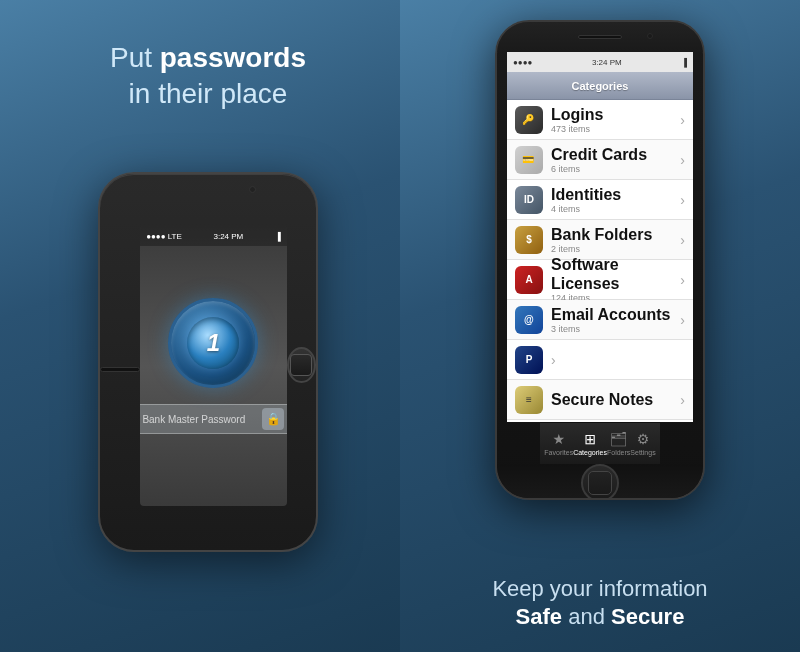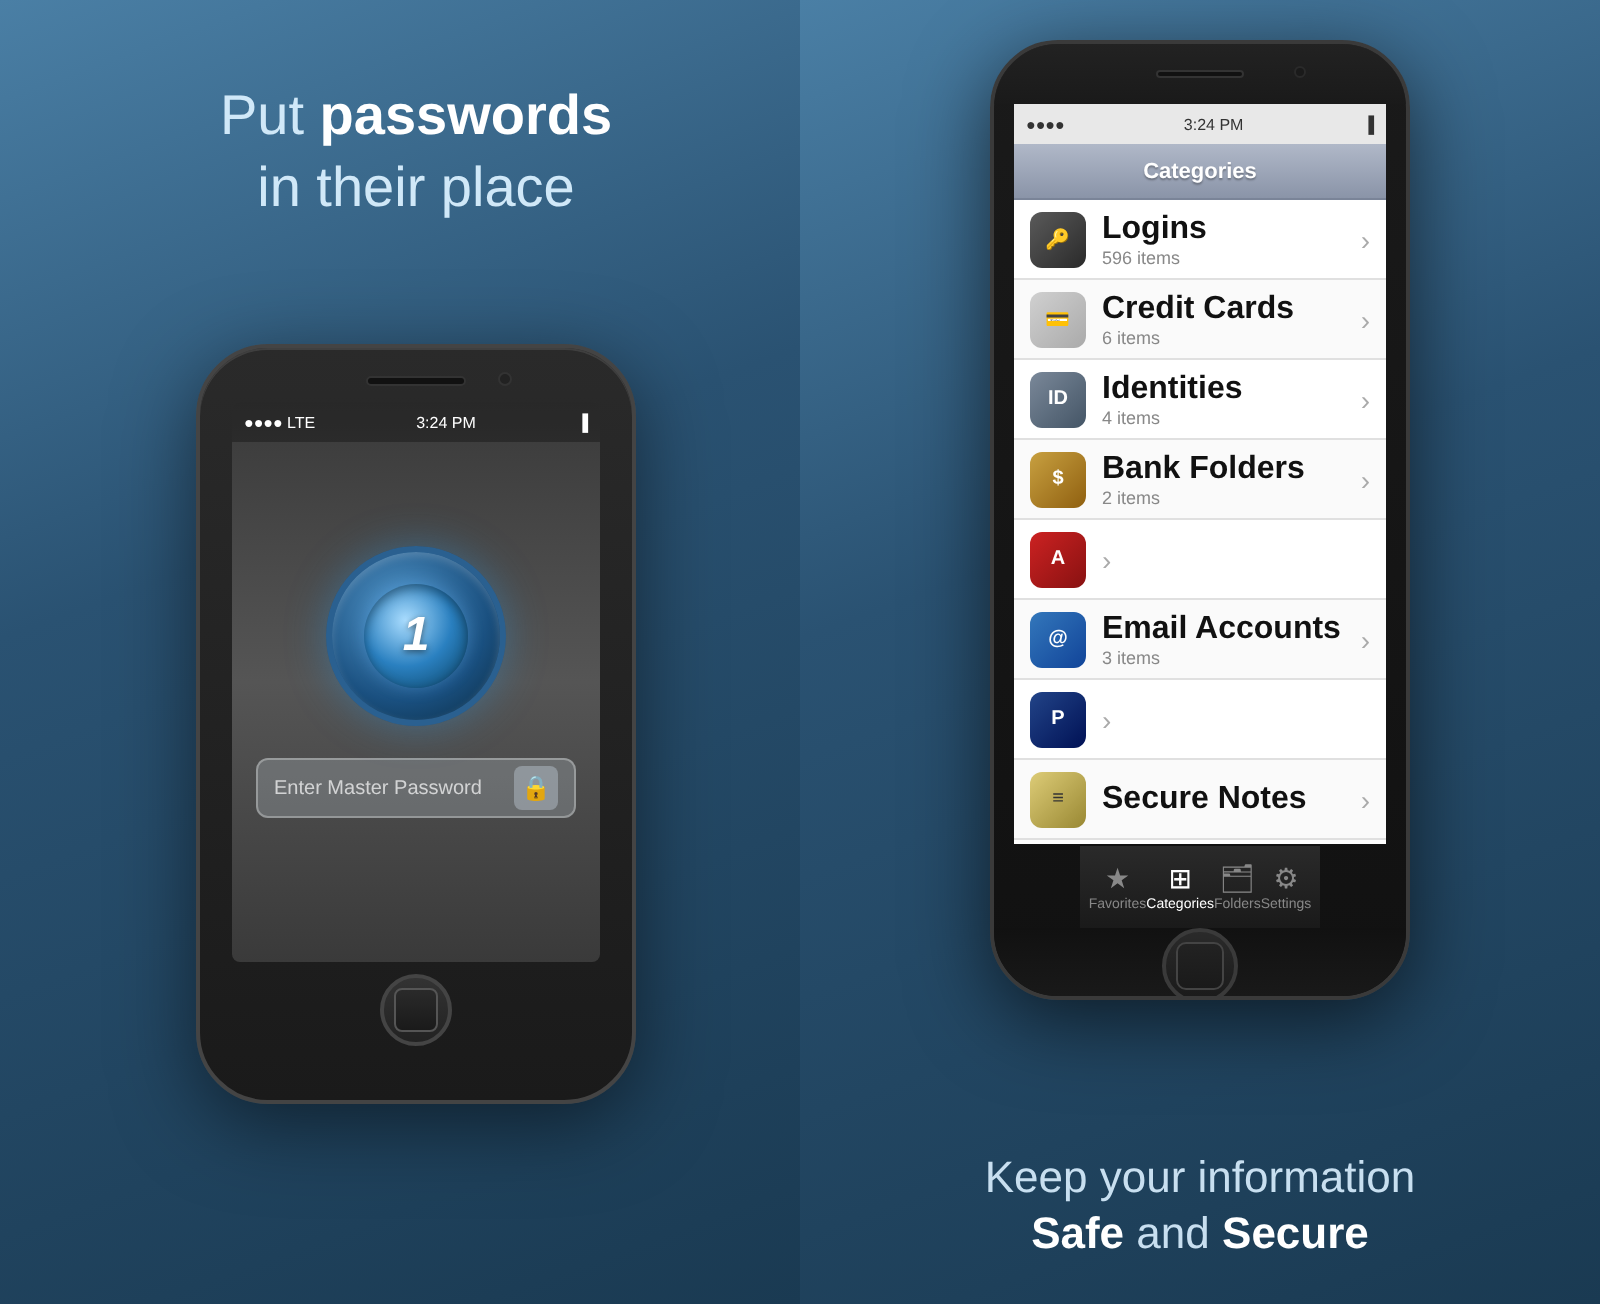--- a/index.html
+++ b/index.html
@@ -40,21 +40,21 @@
 
     
     .iphone-left {
       width: 220px;
       height: 380px;
       background: linear-gradient(180deg, #2a2a2a 0%, #1a1a1a 100%);
       border-radius: 36px;
       border: 2px solid #444;
       position: relative;
       display: flex;
-      flex-direction: column;
+      flex-direction: row;
       align-items: center;
       box-shadow: 0 10px 40px rgba(0,0,0,0.5), inset 0 1px 0 rgba(255,255,255,0.1);
     }
 
     .iphone-left .speaker {
       width: 50px;
       height: 5px;
       background: #111;
       border-radius: 3px;
       margin-top: 14px;
@@ -432,21 +432,21 @@
         <span>●●●● LTE</span>
         <span>3:24 PM</span>
         <span>▐</span>
       </div>
       <div class="lock-icon-circle">
         <div class="lock-inner">
           <span class="one-digit">1</span>
         </div>
       </div>
       <div class="password-field-left">
-        <span>Enter Master Password</span>
+        <span>Bank Master Password</span>
         <div class="lock-btn">🔒</div>
       </div>
     </div>
     <div class="home-button-area">
       <div class="home-button-inner-left"></div>
     </div>
   </div>
 
   <div style="height:10px;"></div>
 </div>
@@ -466,21 +466,21 @@
         <span>▐</span>
       </div>
       <div class="ios-nav-bar">
         <span>Categories</span>
       </div>
       <div class="ios-list" id="ios-list">
           <div class="ios-list-item">
             <div class="item-icon" style="background: linear-gradient(135deg, rgb(90, 90, 90), rgb(42, 42, 42)); color: rgb(255, 255, 255); font-size: 10px; font-weight: 700;">🔑</div>
             <div class="item-text">
               <div class="item-name">Logins</div>
-              <div class="item-count">596 items</div>
+              <div class="item-count">473 items</div>
             </div>
             <span class="item-chevron">›</span>
           </div>
           <div class="ios-list-item">
             <div class="item-icon" style="background: linear-gradient(135deg, rgb(208, 208, 208), rgb(170, 170, 170)); color: rgb(68, 68, 68); font-size: 10px; font-weight: 700;">💳</div>
             <div class="item-text">
               <div class="item-name">Credit Cards</div>
               <div class="item-count">6 items</div>
             </div>
             <span class="item-chevron">›</span>
@@ -496,20 +496,24 @@
           <div class="ios-list-item">
             <div class="item-icon" style="background: linear-gradient(135deg, rgb(200, 160, 64), rgb(144, 96, 16)); color: rgb(255, 255, 255); font-size: 10px; font-weight: 700;">$</div>
             <div class="item-text">
               <div class="item-name">Bank Folders</div>
               <div class="item-count">2 items</div>
             </div>
             <span class="item-chevron">›</span>
           </div>
           <div class="ios-list-item">
             <div class="item-icon" style="background: linear-gradient(135deg, rgb(204, 34, 34), rgb(136, 17, 17)); color: rgb(255, 255, 255); font-size: 10px; font-weight: 700;">A</div>
+            <div class="item-text">
+              <div class="item-name">Software Licenses</div>
+              <div class="item-count">124 items</div>
+            </div>
             <span class="item-chevron">›</span>
           </div>
           <div class="ios-list-item">
             <div class="item-icon" style="background: linear-gradient(135deg, rgb(51, 119, 187), rgb(17, 68, 153)); color: rgb(255, 255, 255); font-size: 10px; font-weight: 700;">@</div>
             <div class="item-text">
               <div class="item-name">Email Accounts</div>
               <div class="item-count">3 items</div>
             </div>
             <span class="item-chevron">›</span>
           </div>

